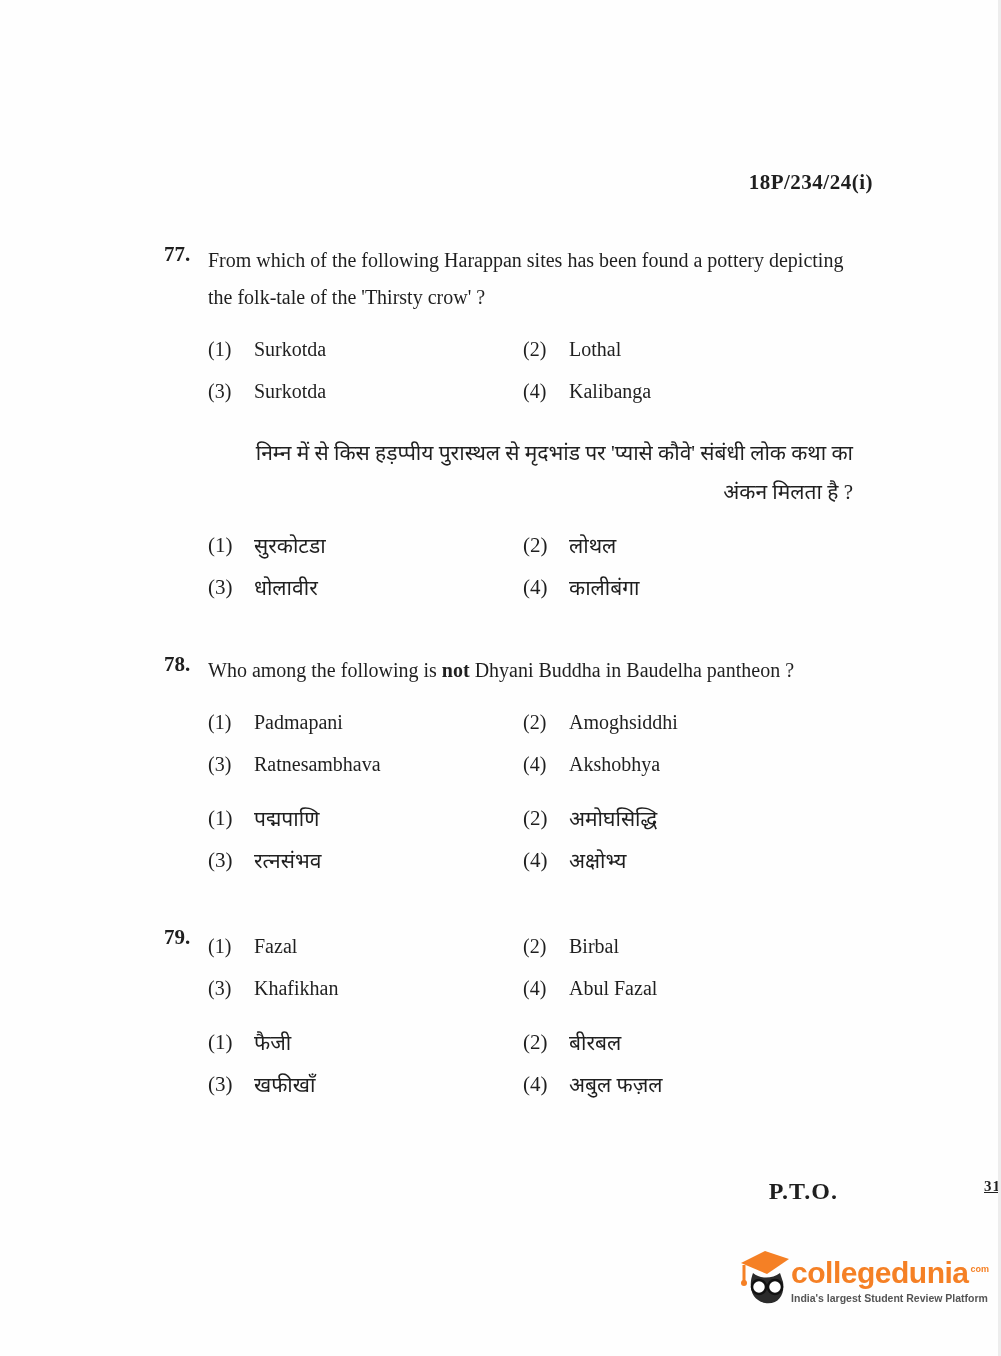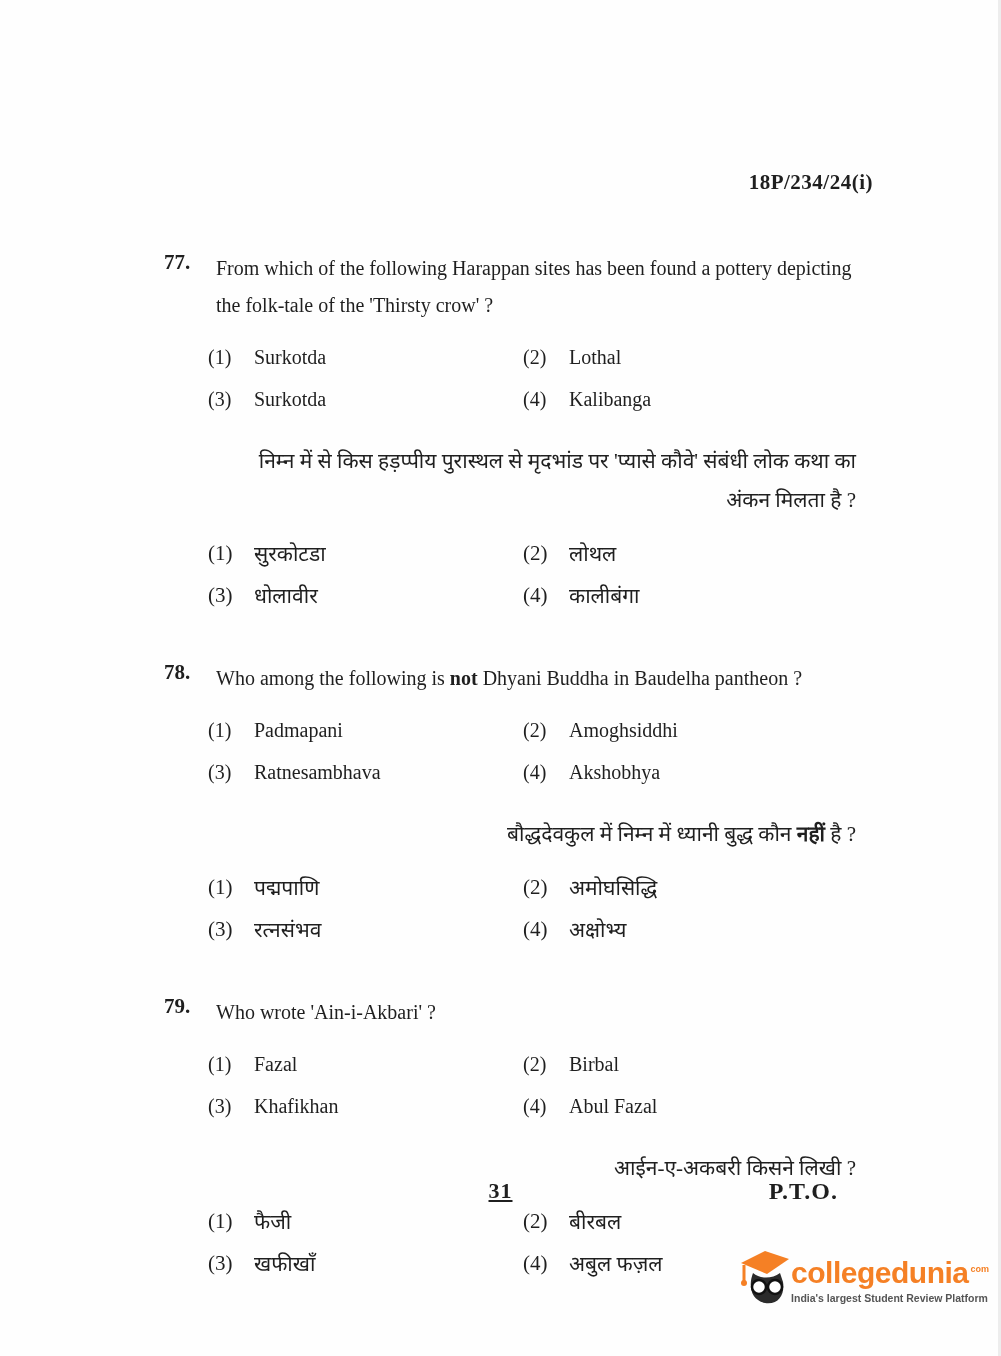--- a/index.html
+++ b/index.html
@@ -36,42 +36,42 @@
     width: 700px;
   }
   .question { position: relative; padding-left: 44px; margin-bottom: 44px; }
   .q-num {
     position: absolute;
     left: 0; top: 0;
     font-weight: 700;
     font-size: 21px;
   }
   .q-text {
-    margin: 8px;
+    margin: 0;
     font-size: 20px;
     line-height: 37px;
     max-width: 645px;
   }
   .q-text.hi { font-size: 21px; line-height: 39px; margin-top: 22px; text-align: right; }
   .q-bold { font-weight: 700; }
   .options {
     margin-top: 12px;
     display: grid;
     grid-template-columns: 315px auto;
   }
   .opt { display: flex; align-items: center; height: 42px; font-size: 20px; }
   .opt-num { flex: 0 0 46px; }
   .options.hi .opt { font-size: 21px; }
   .footer-page {
     position: absolute;
     top: 1178px;
     left: 0;
     width: 100%;
-    text-align: center;
-    font-size: 22px;
+    text-align: right;
+    font-size: 15px;
     font-weight: 700;
     letter-spacing: 1px;
     text-decoration: underline;
   }
   .footer-pto {
     position: absolute;
     top: 1178px;
     right: 163px;
     font-size: 24px;
     font-weight: 700;
@@ -173,21 +173,20 @@
         </div>
         <div class="opt">
           <span class="opt-num">(3)</span>
           <span class="opt-label">Ratnesambhava</span>
         </div>
         <div class="opt">
           <span class="opt-num">(4)</span>
           <span class="opt-label">Akshobhya</span>
         </div>
       </div>
-      <p class="q-text hi"><span>बौद्धदेवकुल में निम्न में ध्यानी बुद्ध कौन </span><b class="q-bold">नहीं</b><span> है ?</span></p>
       <div class="options hi">
         <div class="opt">
           <span class="opt-num">(1)</span>
           <span class="opt-label">पद्मपाणि</span>
         </div>
         <div class="opt">
           <span class="opt-num">(2)</span>
           <span class="opt-label">अमोघसिद्धि</span>
         </div>
         <div class="opt">
@@ -196,40 +195,38 @@
         </div>
         <div class="opt">
           <span class="opt-num">(4)</span>
           <span class="opt-label">अक्षोभ्य</span>
         </div>
       </div>
     </section>
 
     <section class="question">
       <span class="q-num">79.</span>
-      <p class="q-text"><span>Who wrote 'Ain-i-Akbari' ?</span><b class="q-bold"></b><span></span></p>
       <div class="options">
         <div class="opt">
           <span class="opt-num">(1)</span>
           <span class="opt-label">Fazal</span>
         </div>
         <div class="opt">
           <span class="opt-num">(2)</span>
           <span class="opt-label">Birbal</span>
         </div>
         <div class="opt">
           <span class="opt-num">(3)</span>
           <span class="opt-label">Khafikhan</span>
         </div>
         <div class="opt">
           <span class="opt-num">(4)</span>
           <span class="opt-label">Abul Fazal</span>
         </div>
       </div>
-      <p class="q-text hi"><span>आईन-ए-अकबरी किसने लिखी ?</span><b class="q-bold"></b><span></span></p>
       <div class="options hi">
         <div class="opt">
           <span class="opt-num">(1)</span>
           <span class="opt-label">फैजी</span>
         </div>
         <div class="opt">
           <span class="opt-num">(2)</span>
           <span class="opt-label">बीरबल</span>
         </div>
         <div class="opt">

